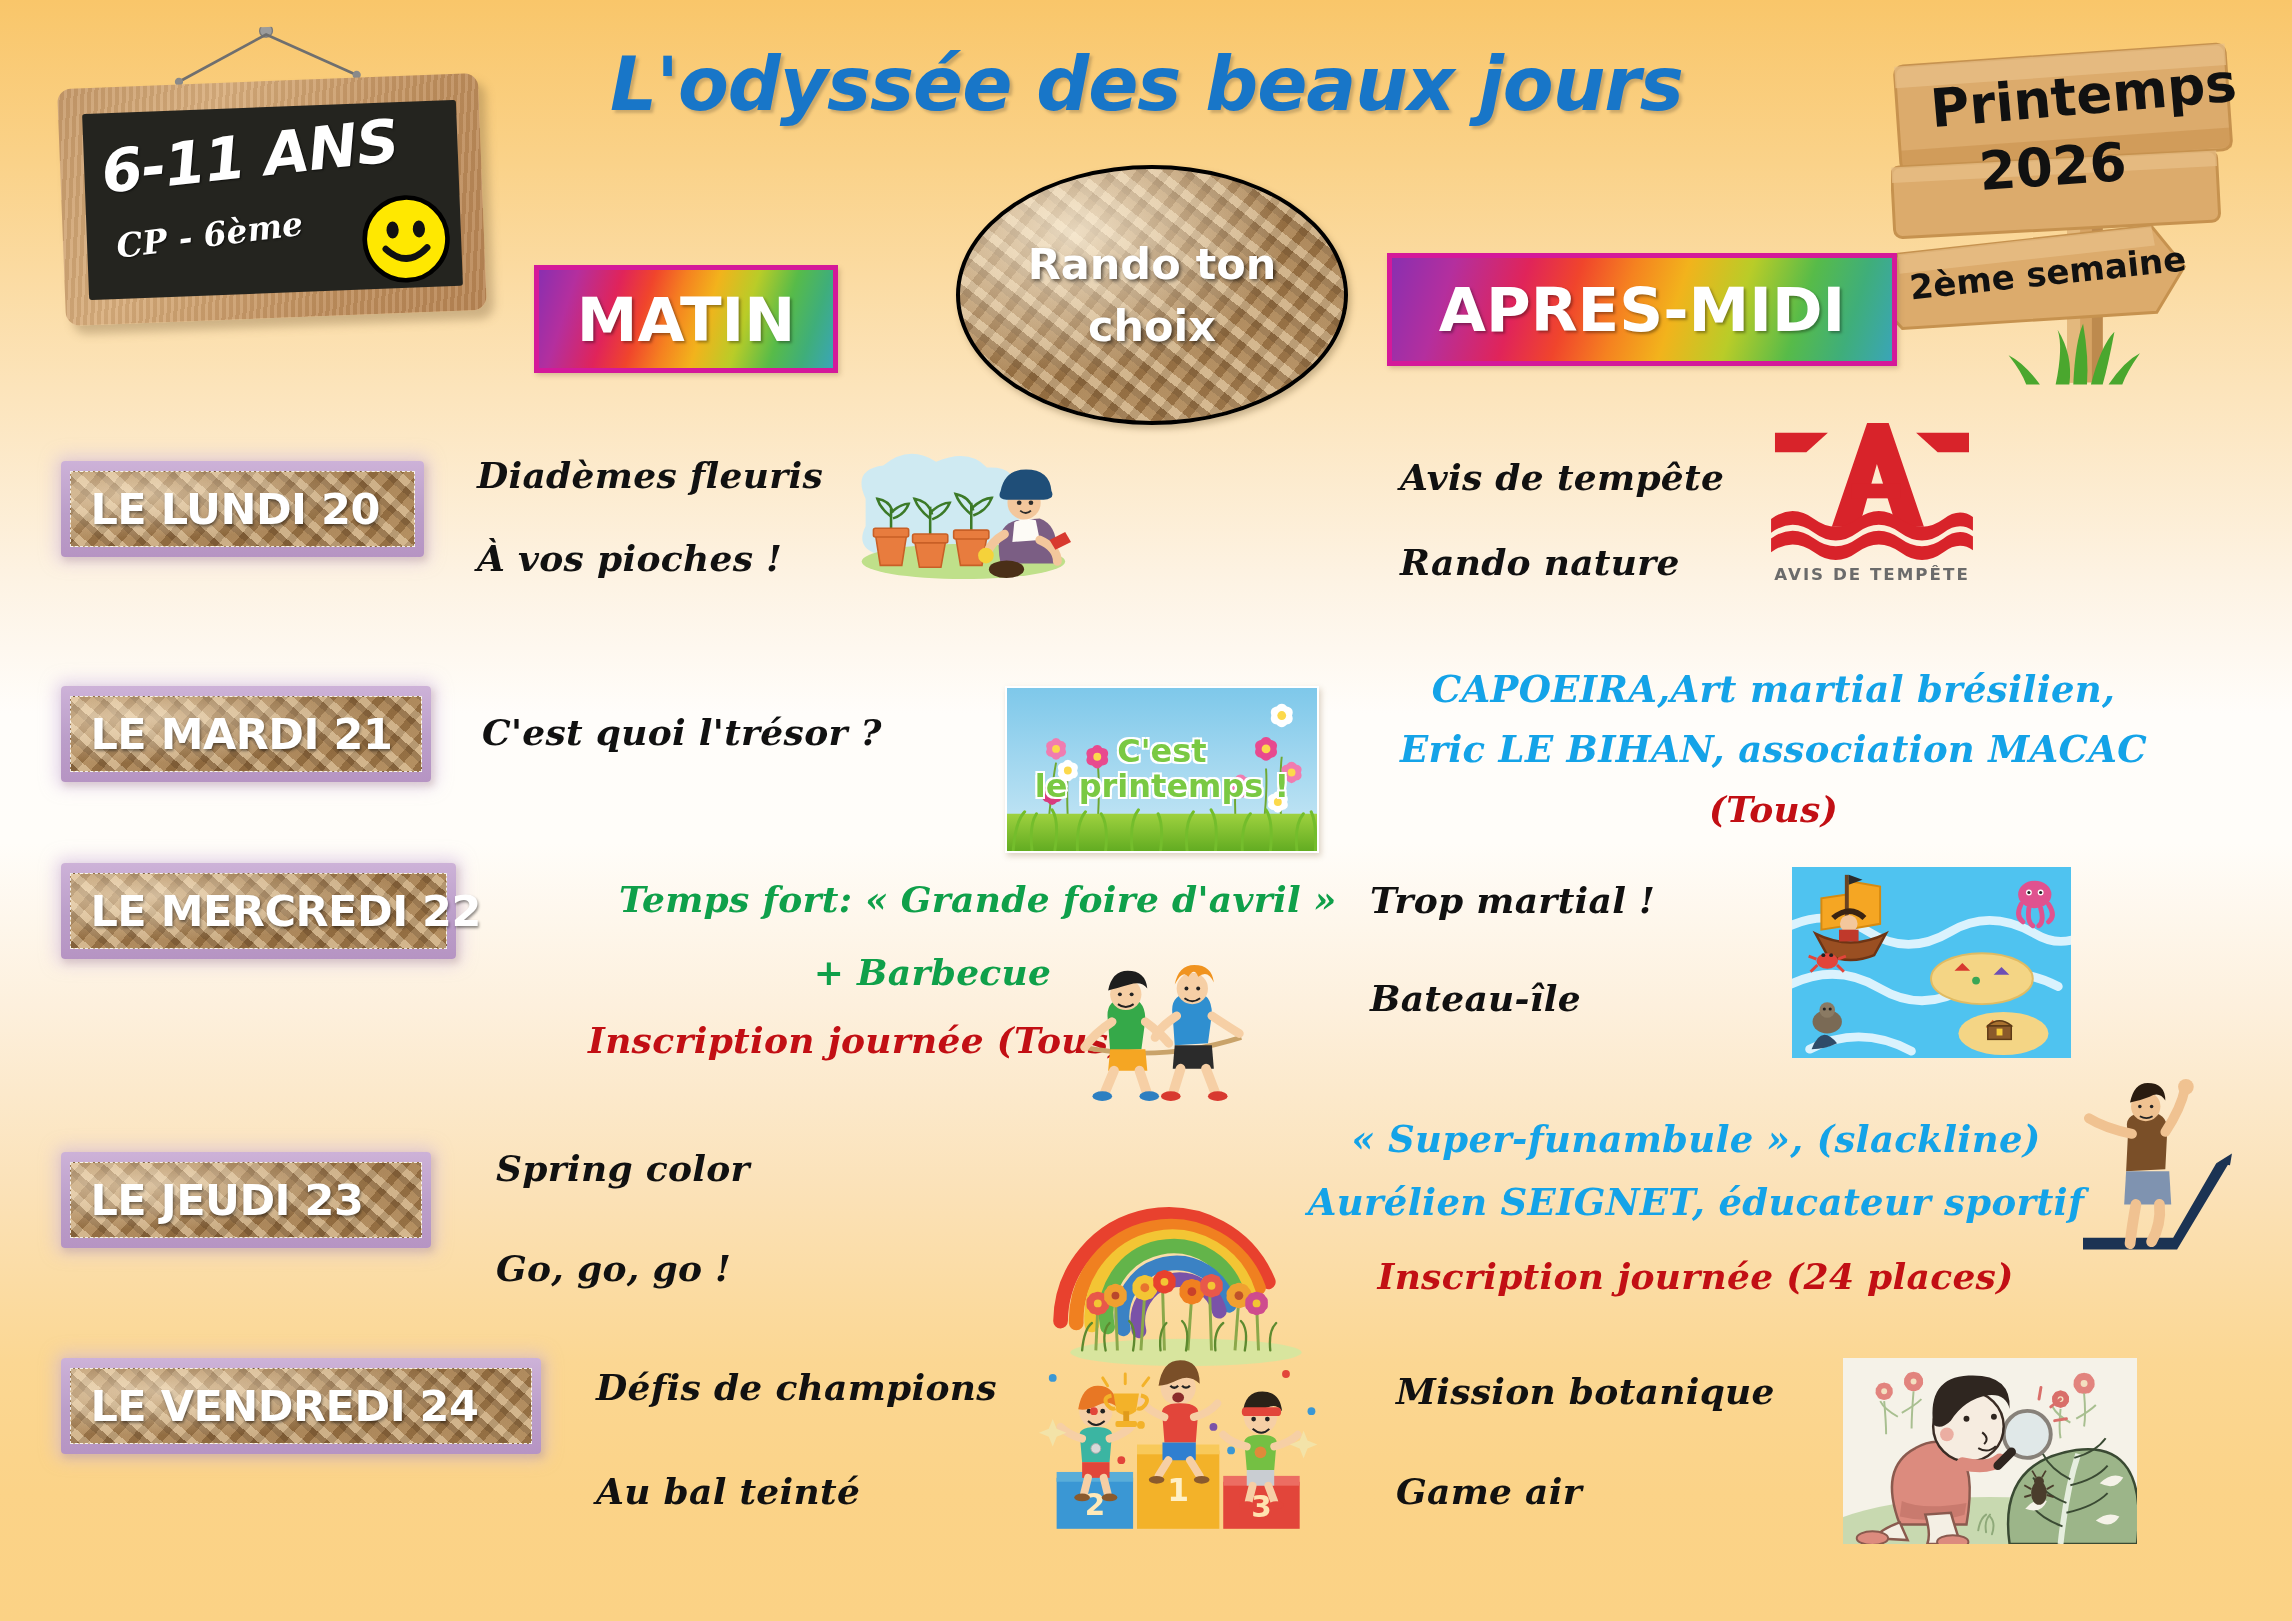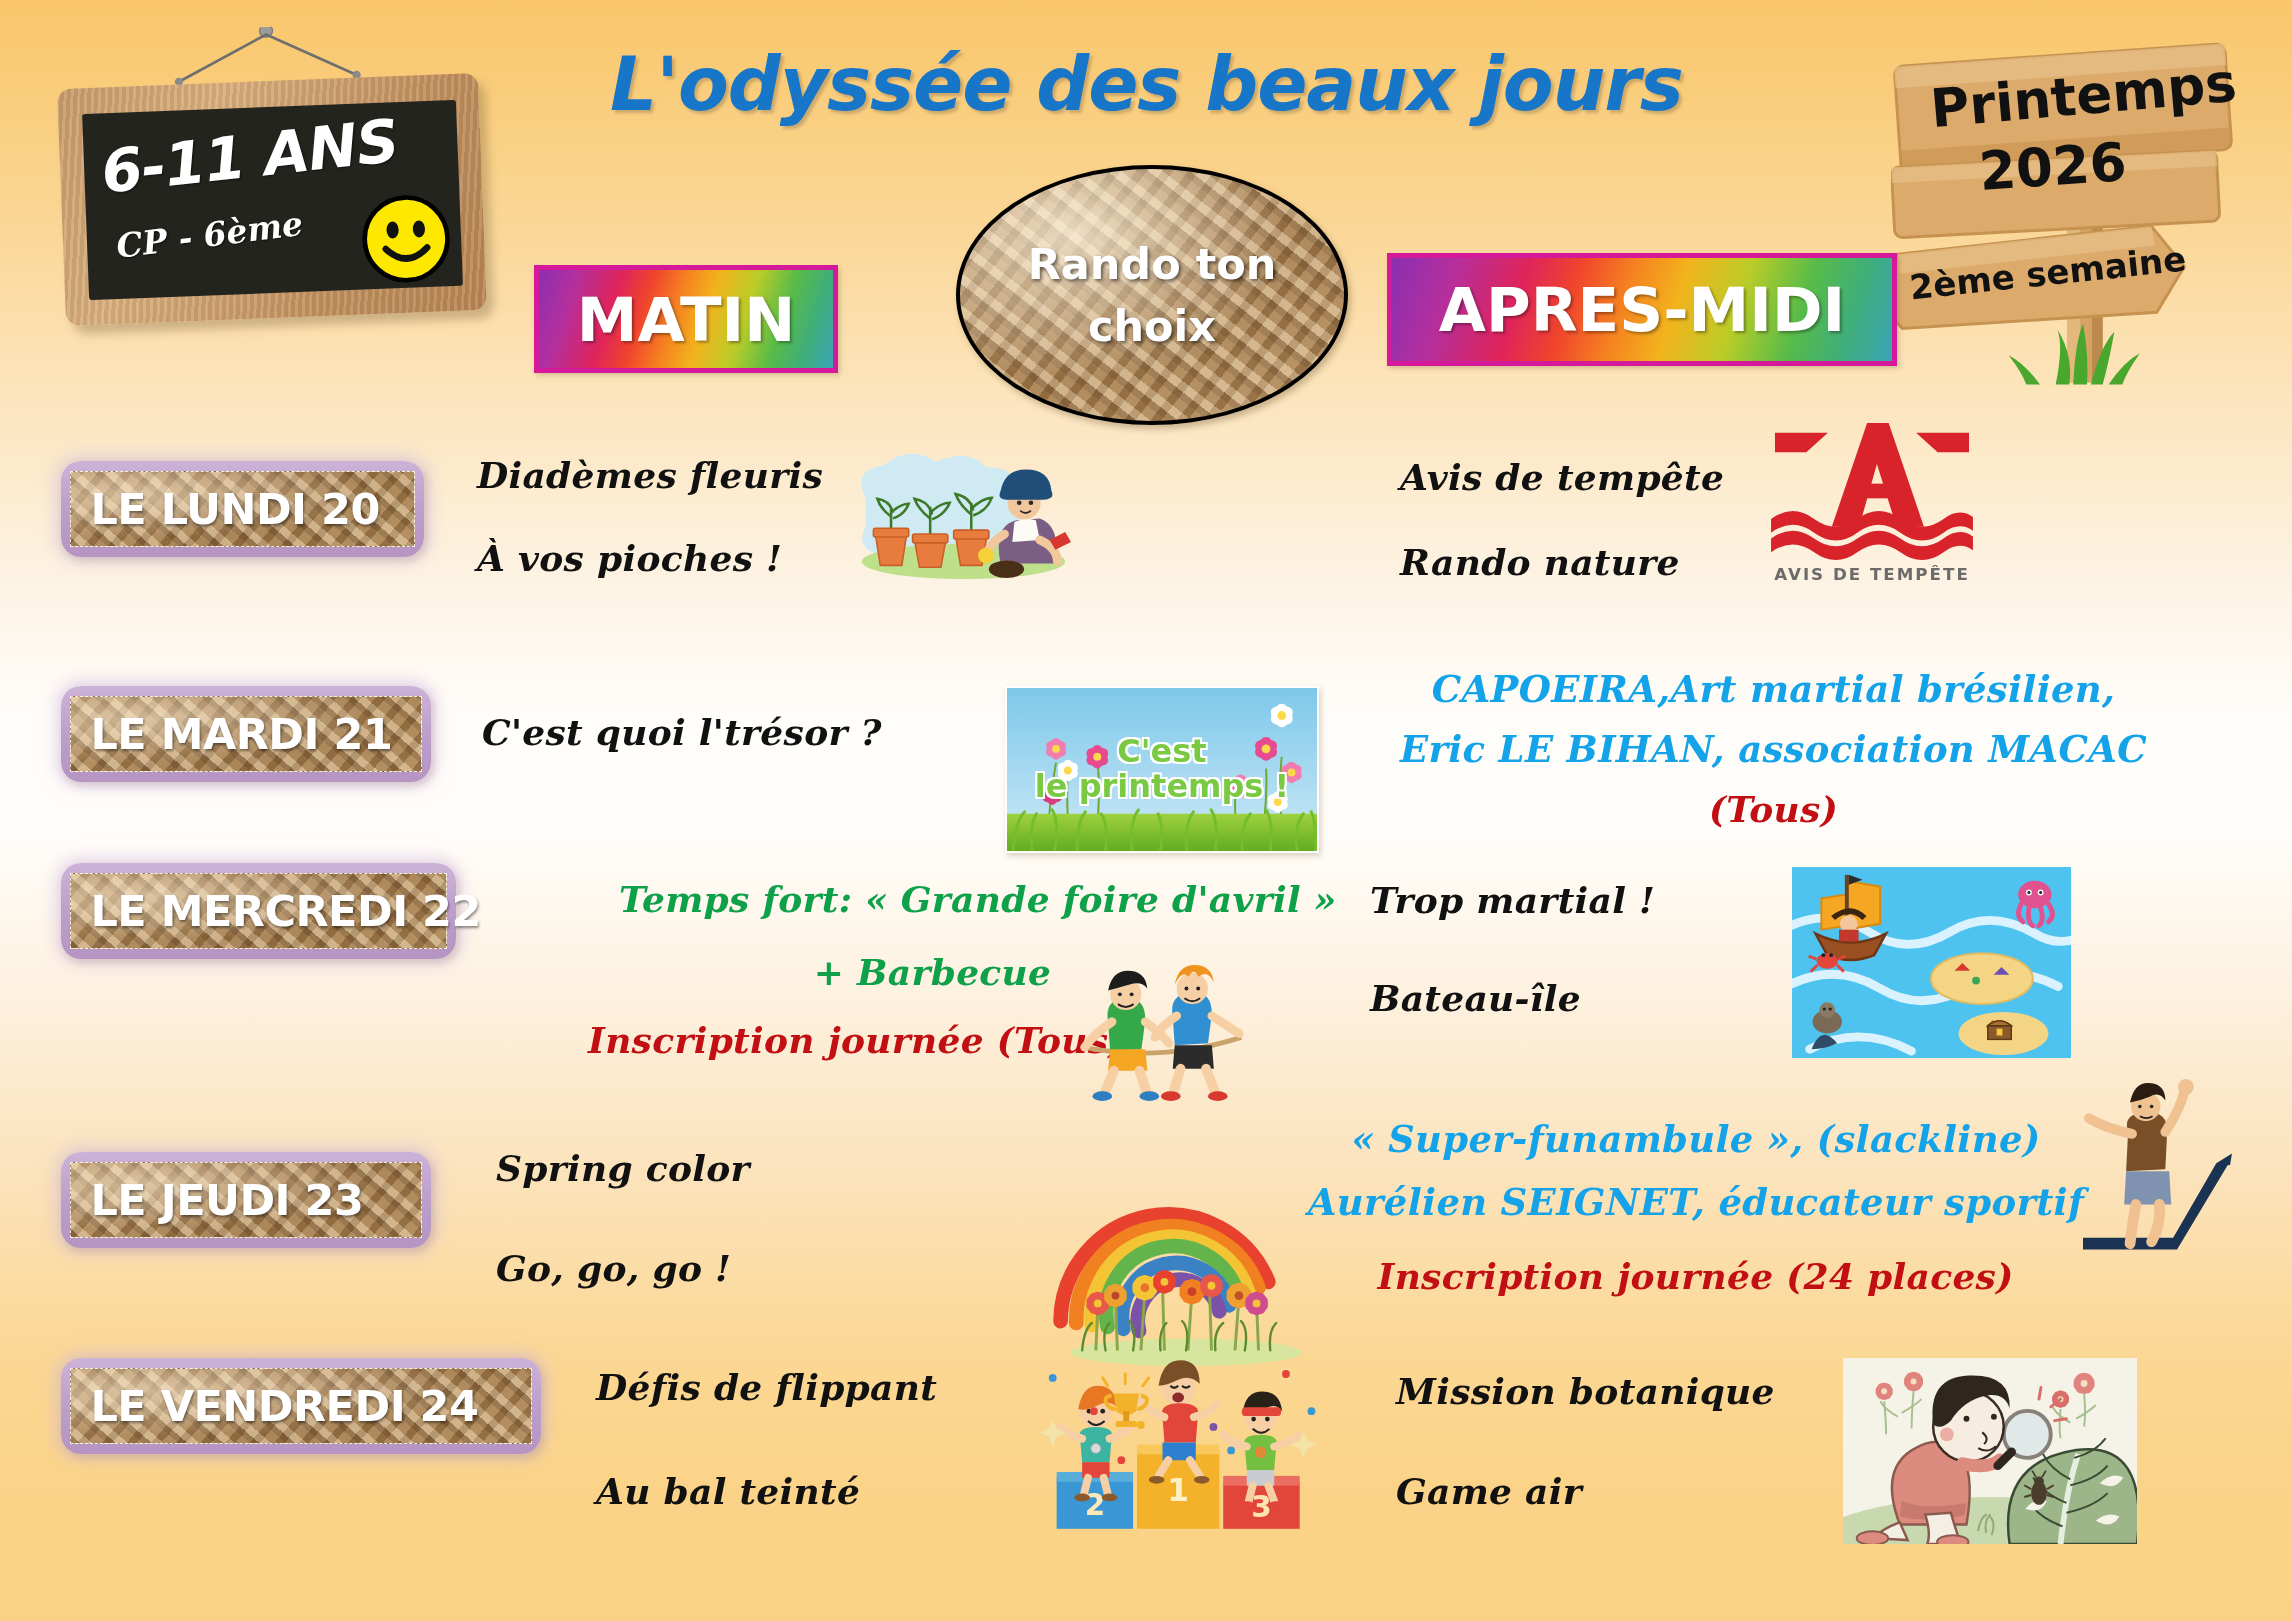--- a/index.html
+++ b/index.html
@@ -122,21 +122,21 @@
   }
   #choice-oval span {
     font-family: "DejaVu Sans", sans-serif;
     font-weight: bold; font-size: 43px; color: #fff;
     line-height: 1.45;
     text-shadow: 2px 2px 3.9px rgba(0,0,0,.55);
   }
 
   
   .day-chip {
-    border-radius: 20px;
+    border-radius: 4px;
     padding: 9.8px 8.8px;
     background: linear-gradient(180deg,#cdb2d8,#bb9ec9 55%,#b694c3);
     box-shadow: 0 0 15.7px 4.9px rgba(205,180,222,.55), 2.9px 3.9px 5.9px rgba(140,110,70,.25);
     display: flex; align-items: center;
   }
   .day-chip .chip-inner {
     width: 100%; height: 100%;
     border: 1px dashed rgba(255,255,255,.85);
     background:
       radial-gradient(ellipse at 20% 30%, rgba(255,240,215,.55), rgba(0,0,0,0) 60%),
@@ -848,21 +848,21 @@
         <circle cx="104" cy="314" r="4" fill="#f3b229"></circle>
           <circle cx="178" cy="316" r="4" fill="#7a52a8"></circle>
         <circle cx="196" cy="340" r="4" fill="#3a97d4"></circle>
           <circle cx="84" cy="350" r="4" fill="#e2453a"></circle>
         <path d="M10 318 l4 -10 l4 10 l10 4 l-10 4 l-4 10 l-4 -10 l-10 -4 z" fill="#f3e3a8"></path>
         <path d="M266 330 l4 -10 l4 10 l10 4 l-10 4 l-4 10 l-4 -10 l-10 -4 z" fill="#f3e3a8"></path>
       </g>
     </svg>
   </div>
 
-  <div class="abs act" style="left:596px; top:1366px;">Défis de flippant</div>
+  <div class="abs act" style="left:596px; top:1366px;">Défis de champions</div>
   <div class="abs act" style="left:596px; top:1470px;">Au bal teinté</div>
   <div class="abs act" style="left:1396px; top:1370px;">Mission botanique</div>
   <div class="abs act" style="left:1396px; top:1470px;">Game air</div>
 
   <div class="panel" id="img-botanique">
     <svg viewBox="0 0 300 190" width="294" height="186" preserveAspectRatio="none">
       <rect width="300" height="190" fill="#f5f2e8"></rect>
       <ellipse cx="150" cy="188" rx="180" ry="46" fill="#c8d9b0"></ellipse>
 
       <g>

